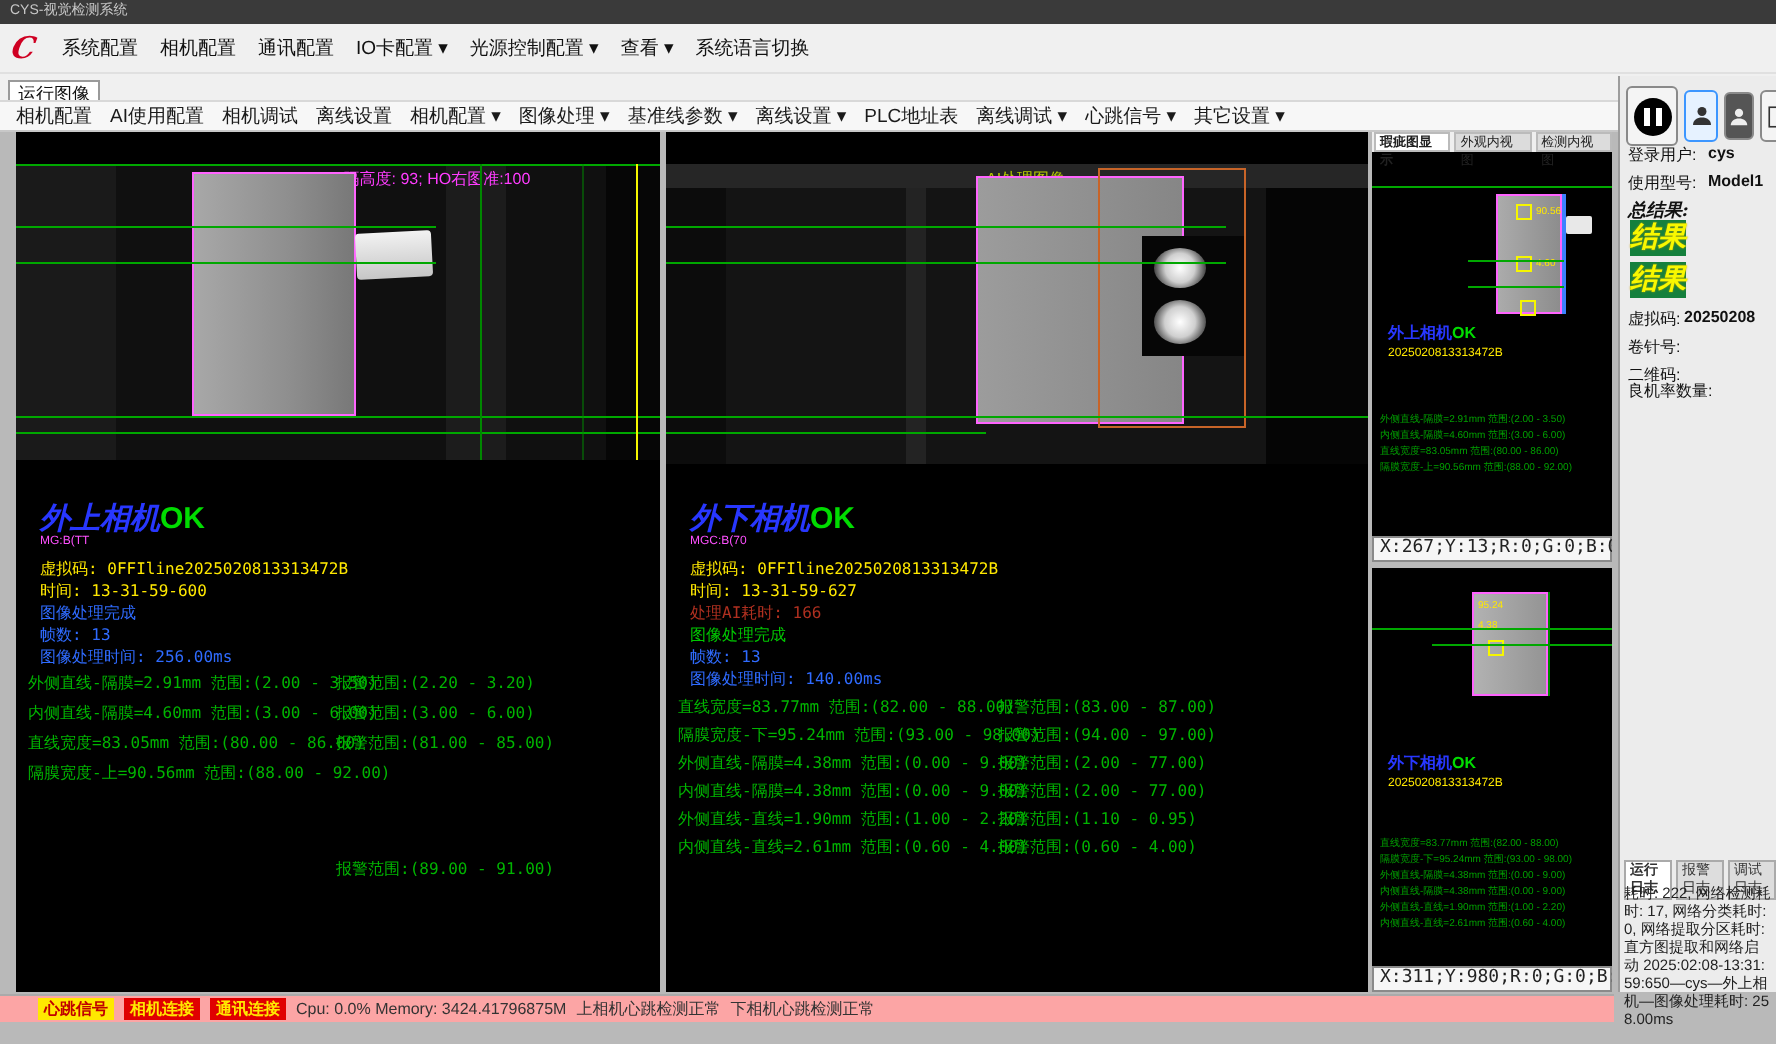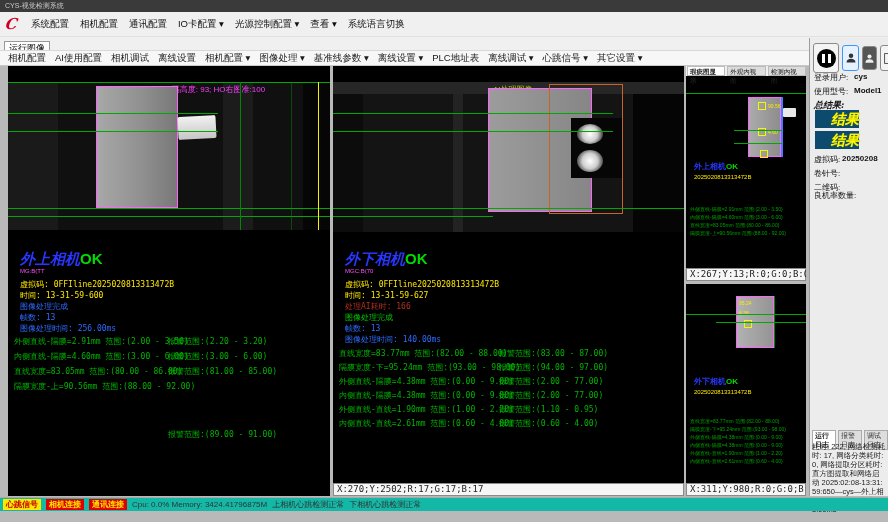--- a/index.html
+++ b/index.html
@@ -43,30 +43,30 @@
   .ptabs{position:absolute;left:0;top:0;right:0;height:10px;background:#efefef;display:flex;gap:2px;padding-left:1px;}
   .ptab{font-size:6.5px;line-height:9px;color:#222;padding:0 2px;background:#dcdcdc;border:1px solid #bbb;}
   .ptab.on{background:#fff;font-weight:bold;}
   .rpanel{position:absolute;left:809px;top:38px;width:79px;height:458px;background:#ececec;border-left:1px solid #9c9c9c;}
   .btnrow{position:absolute;left:3px;top:5px;display:flex;gap:3px;align-items:center;}
   .cbtn{border:1px solid #8a8a8a;background:#f4f4f4;border-radius:3px;display:flex;align-items:center;justify-content:center;}
   .pause-c{width:19px;height:19px;border-radius:50%;background:#000;display:flex;align-items:center;justify-content:center;gap:3px;}
   .pbar{width:3px;height:9px;background:#fff;}
   .prow{position:absolute;left:4px;font-size:8px;color:#111;white-space:nowrap;}
   .pval{font-weight:bold;}
-  .resbox{position:absolute;left:5px;width:44px;height:18px;background:#0c4a6e;color:#f8f800;
-          font:italic bold 14px "DejaVu Serif",serif;text-align:right;line-height:18px;
+  .resbox{position:absolute;left:5px;width:28px;height:18px;background:#15803d;color:#f8f800;
+          font:italic bold 14px "DejaVu Serif",serif;text-align:left;line-height:18px;
           text-shadow:0 0 1px #c8a000;}
   .ltabs{position:absolute;left:2px;top:392px;display:flex;gap:2px;}
   .ltab{font-size:7px;line-height:9px;padding:0 2px;border:1px solid #aaa;background:#ddd;color:#333;}
   .ltab.active{background:#fff;font-weight:bold;}
   .logbox{position:absolute;left:2px;top:404px;width:74px;font-size:7.5px;line-height:9px;
           color:#222;word-break:break-all;}
-  .statusbar{position:absolute;left:0;top:497px;width:888px;height:14px;background:#14b8a6;
-             border-top:1px solid #aaa;display:flex;align-items:center;gap:5px;padding-left:3px;font-size:8px;color:#333;}
+  .statusbar{position:absolute;left:0;top:497px;width:807px;height:14px;background:#fca5a5;
+             border-top:1px solid #aaa;display:flex;align-items:center;gap:5px;padding-left:19px;font-size:8px;color:#333;}
   .badge{padding:0 3px;font-size:8px;line-height:11px;font-weight:bold;}
   .badge.yel{background:#ffe800;color:#c00000;}
   .badge.red{background:#e00000;color:#ffe800;}
   .machine{position:absolute;background:#101010;}
   .strip{position:absolute;top:0;bottom:0;}
   .blob{position:absolute;border-radius:50%;background:radial-gradient(circle,#ffffff 0%,#cfcfcf 45%,#555 75%,rgba(0,0,0,0) 100%);}
   .ybox{position:absolute;border:1px solid #f6f600;background:transparent;}
 </style>
 </head>
 <body>
@@ -181,21 +181,20 @@
     <span class="alarm" style="left:166px;top:296px;text-align:center;">报警范围:(94.00 - 97.00)</span>
     <span class="meas" style="top:310px;">外侧直线-隔膜=4.38mm 范围:(0.00 - 9.00)</span>
     <span class="alarm" style="left:166px;top:310px;">报警范围:(2.00 - 77.00)</span>
     <span class="meas" style="top:324px;">内侧直线-隔膜=4.38mm 范围:(0.00 - 9.00)</span>
     <span class="alarm" style="left:166px;top:324px;">报警范围:(2.00 - 77.00)</span>
     <span class="meas" style="top:338px;">外侧直线-直线=1.90mm 范围:(1.00 - 2.20)</span>
     <span class="alarm" style="left:166px;top:338px;">报警范围:(1.10 - 0.95)</span>
     <span class="meas" style="top:352px;">内侧直线-直线=2.61mm 范围:(0.60 - 4.00)</span>
     <span class="alarm" style="left:166px;top:352px;">报警范围:(0.60 - 4.00)</span>
 
-    <div class="coords">X:270;Y:2502;R:17;G:17;B:17</div>
   </div>
 
   <div class="cam" style="left:686px;top:66px;width:120px;height:215px;">
     <div class="ptabs">
       <span class="ptab on">瑕疵图显示</span>
       <span class="ptab">外观内视图</span>
       <span class="ptab">检测内视图</span>
     </div>
     <div class="gline" style="left:0;top:27px;width:120px;"></div>
     <div class="grayrect" style="left:62px;top:31px;width:33px;height:60px;background:linear-gradient(90deg,#ababab,#8d8d8d);"></div>

